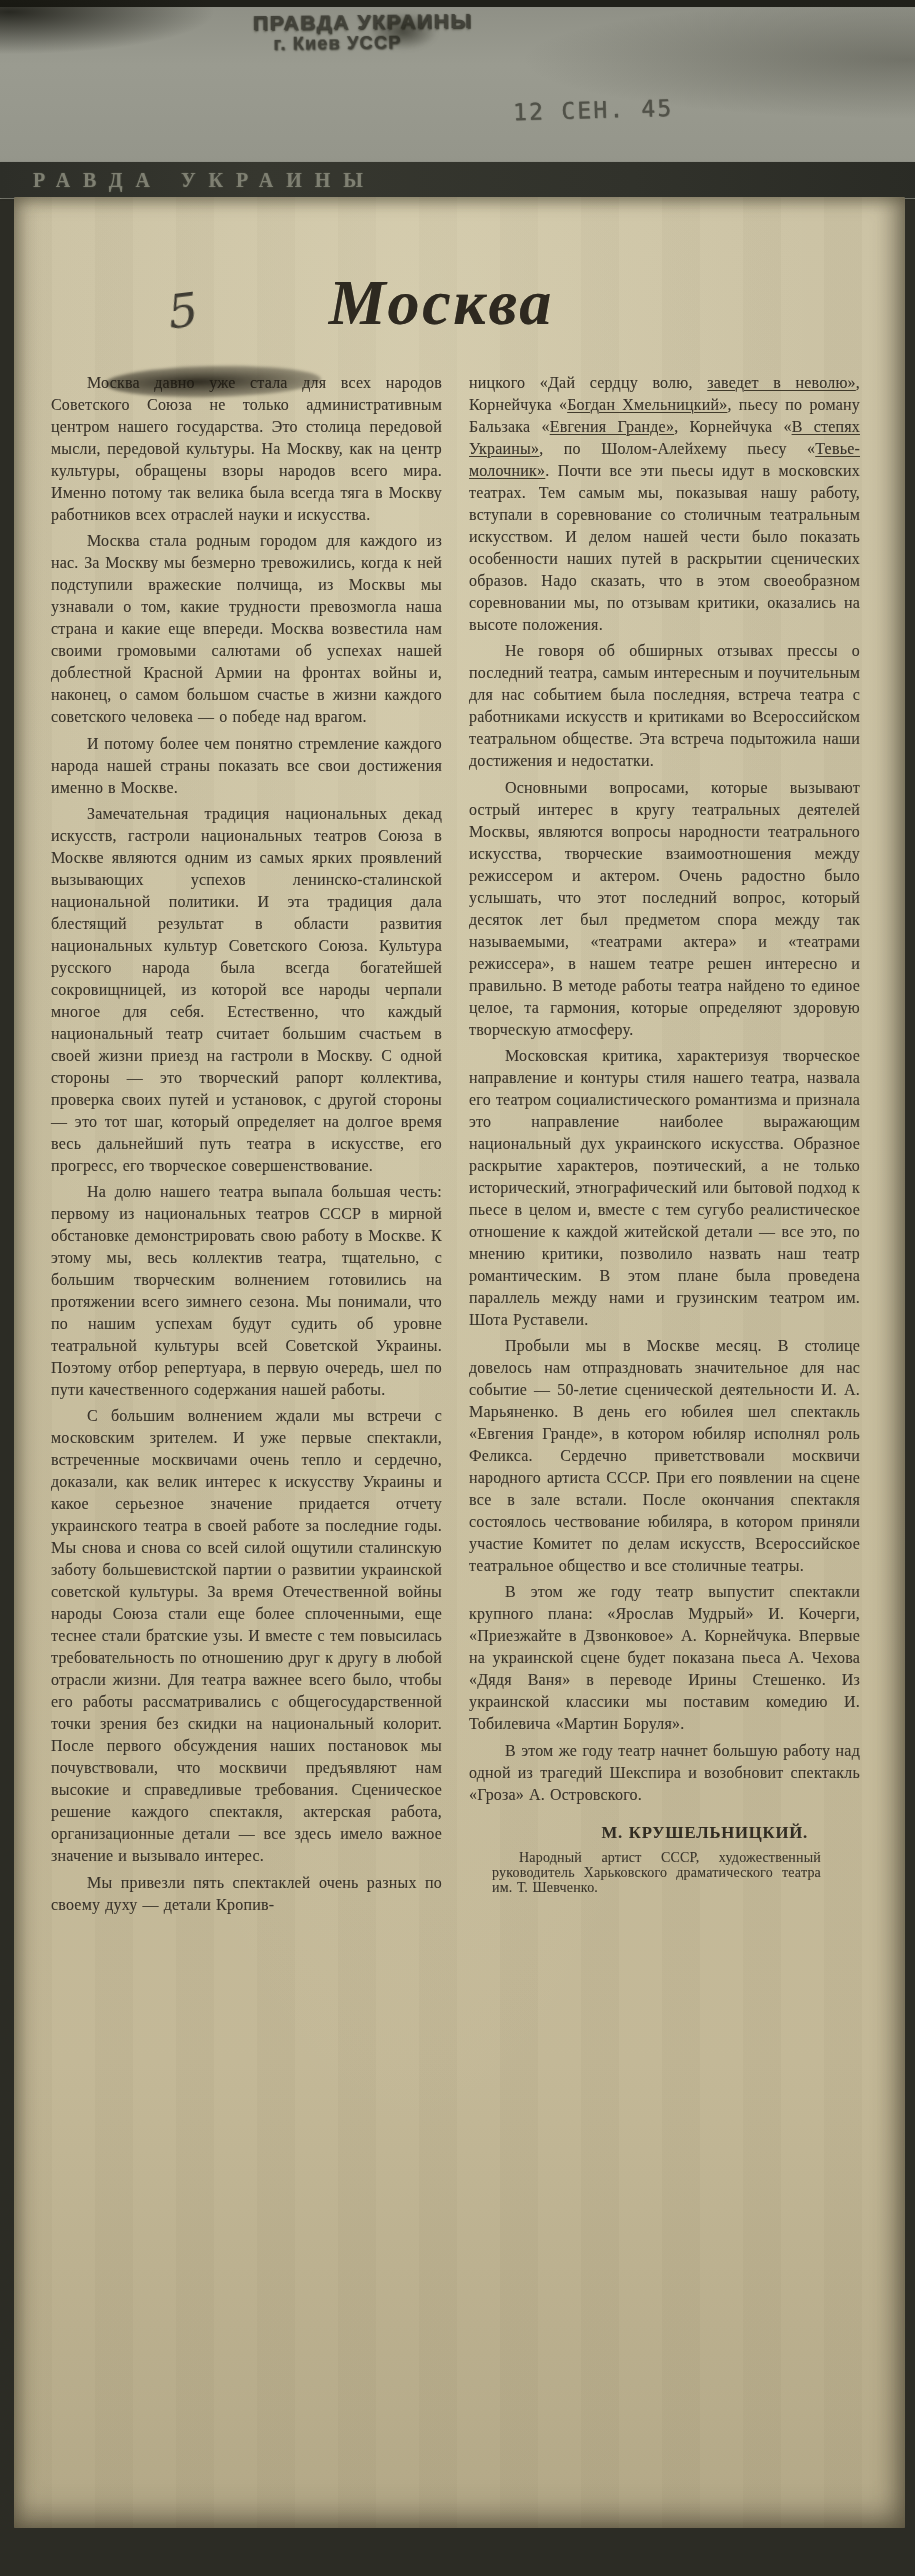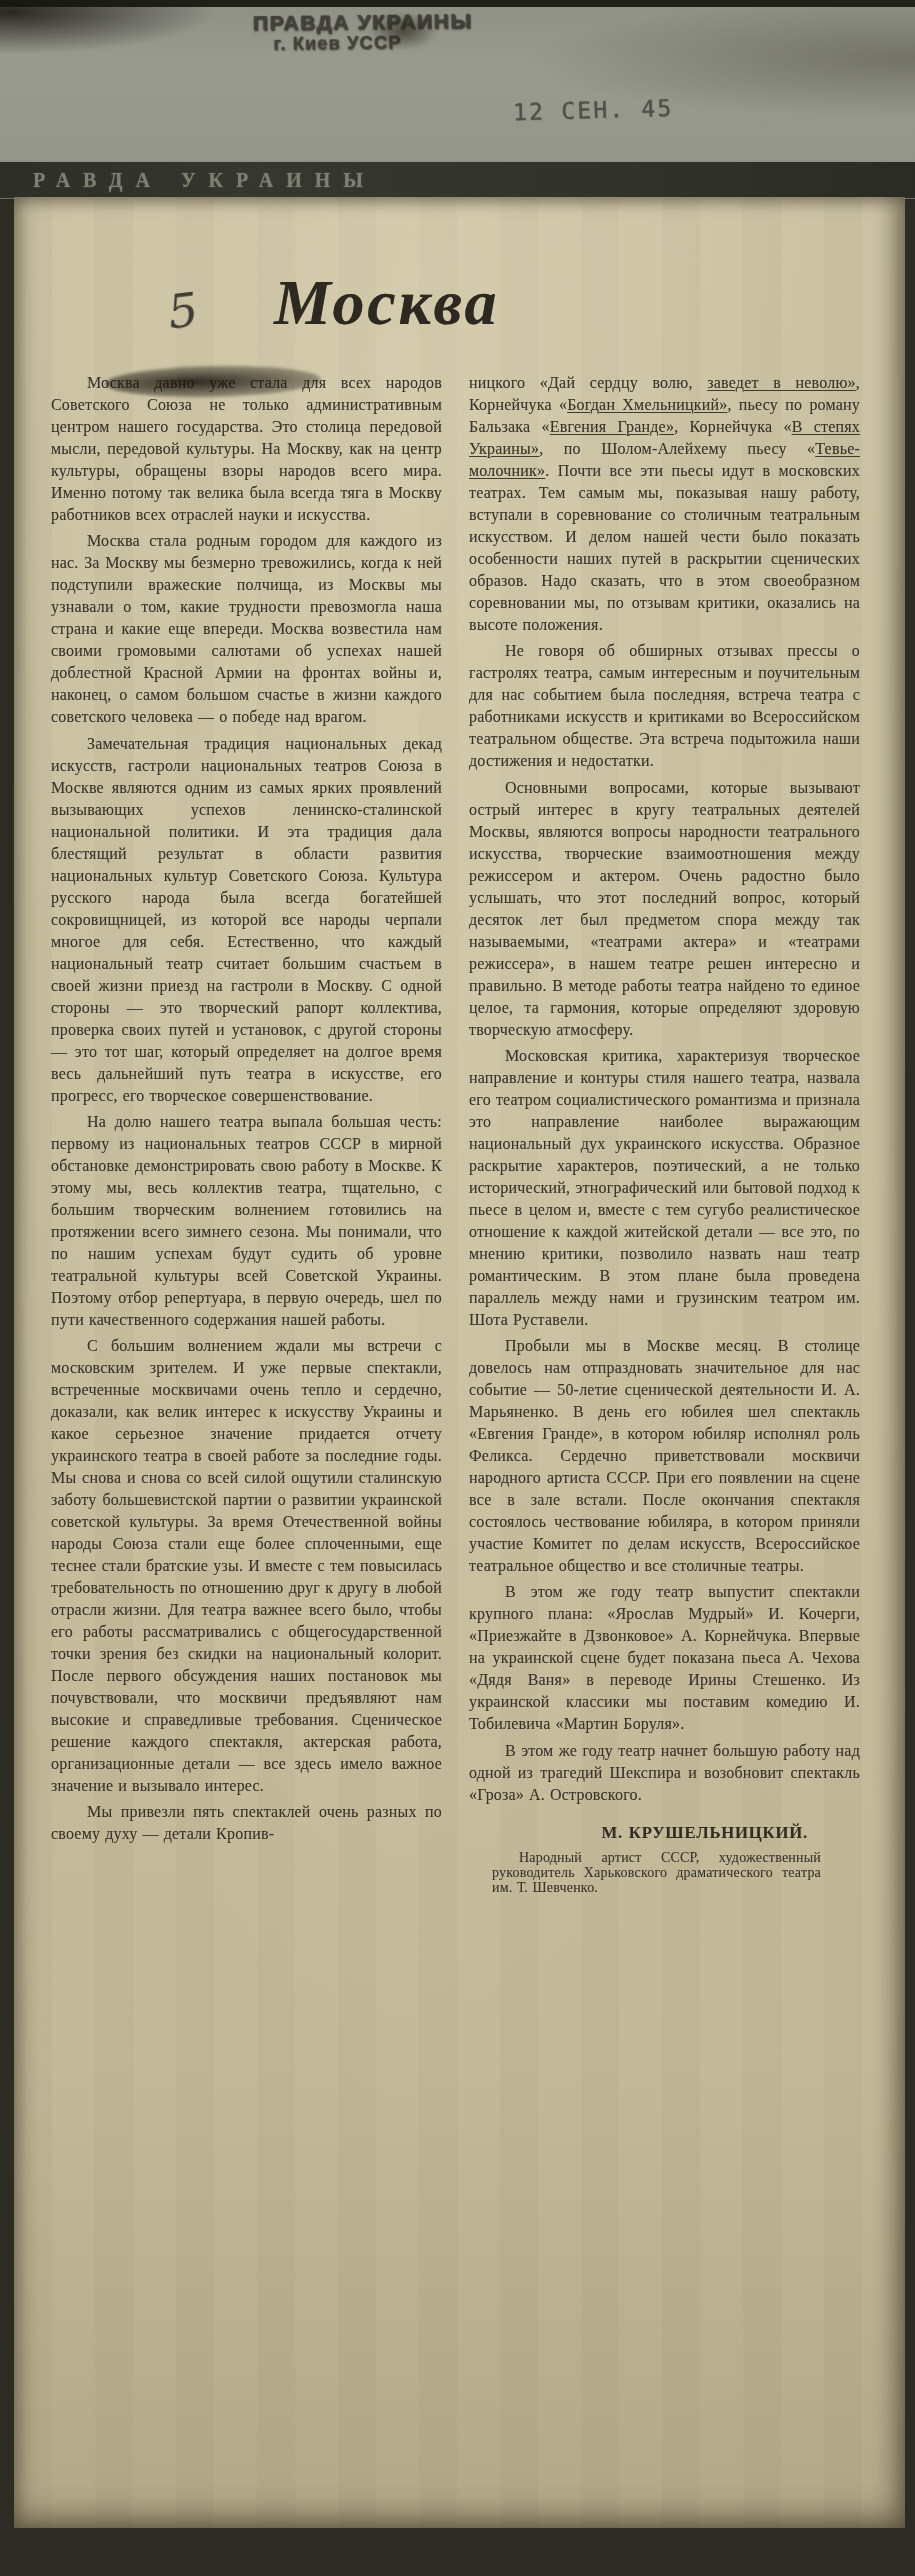--- a/index.html
+++ b/index.html
@@ -93,21 +93,21 @@
     position: absolute; left: 154px; top: 86px;
     font-family: "DejaVu Serif", serif;
     font-style: italic;
     font-size: 47px;
     color: #3f3c33;
     transform: rotate(-7deg);
     filter: blur(0.2px);
   }
   .title {
     position: absolute; left: 205px; top: 69px; margin: 0;
-    width: 335px; text-align: center;
+    width: 335px; text-align: right;
     font-family: "Liberation Serif", serif;
     font-style: italic; font-weight: 700;
     font-size: 64px; letter-spacing: 2.7px;
     color: #2e2920;
     text-shadow: 0 0 0.5px rgba(46,41,32,.6);
     white-space: nowrap;
   }
   .ink-smudge {
     position: absolute; left: 91px; top: 169px; width: 216px; height: 31px;
     background: radial-gradient(ellipse at 42% 50%, rgba(24,21,13,.88), rgba(24,21,13,.35) 68%, transparent 90%);
@@ -178,29 +178,30 @@
 
   <div class="paper">
     <div class="handwritten-mark">5</div>
     <h1 class="title">Москва</h1>
     <div class="ink-smudge"></div>
 
     <div class="columns">
       <div class="col col-left">
           <p class="para"><span>Москва давно уже стала для всех народов Советского Союза не только административным центром нашего государства. Это столица передовой мысли, передовой культуры. На Москву, как на центр культуры, обращены взоры народов всего мира. Именно потому так велика была всегда тяга в Москву работников всех отраслей науки и искусства.</span></p>
           <p class="para"><span>Москва стала родным городом для каждого из нас. За Москву мы безмерно тревожились, когда к ней подступили вражеские полчища, из Москвы мы узнавали о том, какие трудности превозмогла наша страна и какие еще впереди. Москва возвестила нам своими громовыми салютами об успехах нашей доблестной Красной Армии на фронтах войны и, наконец, о самом большом счастье в жизни каждого советского человека — о победе над врагом.</span></p>
+          <p class="para"><span>И потому более чем понятно стремление каждого народа нашей страны показать все свои достижения именно в Москве.</span></p>
           <p class="para"><span>Замечательная традиция национальных декад искусств, гастроли национальных театров Союза в Москве являются одним из самых ярких проявлений вызывающих успехов ленинско-сталинской национальной политики. И эта традиция дала блестящий результат в области развития национальных культур Советского Союза. Культура русского народа была всегда богатейшей сокровищницей, из которой все народы черпали многое для себя. Естественно, что каждый национальный театр считает большим счастьем в своей жизни приезд на гастроли в Москву. С одной стороны — это творческий рапорт коллектива, проверка своих путей и установок, с другой стороны — это тот шаг, который определяет на долгое время весь дальнейший путь театра в искусстве, его прогресс, его творческое совершенствование.</span></p>
           <p class="para"><span>На долю нашего театра выпала большая честь: первому из национальных театров СССР в мирной обстановке демонстрировать свою работу в Москве. К этому мы, весь коллектив театра, тщательно, с большим творческим волнением готовились на протяжении всего зимнего сезона. Мы понимали, что по нашим успехам будут судить об уровне театральной культуры всей Советской Украины. Поэтому отбор репертуара, в первую очередь, шел по пути качественного содержания нашей работы.</span></p>
           <p class="para"><span>С большим волнением ждали мы встречи с московским зрителем. И уже первые спектакли, встреченные москвичами очень тепло и сердечно, доказали, как велик интерес к искусству Украины и какое серьезное значение придается отчету украинского театра в своей работе за последние годы. Мы снова и снова со всей силой ощутили сталинскую заботу большевистской партии о развитии украинской советской культуры. За время Отечественной войны народы Союза стали еще более сплоченными, еще теснее стали братские узы. И вместе с тем повысилась требовательность по отношению друг к другу в любой отрасли жизни. Для театра важнее всего было, чтобы его работы рассматривались с общегосударственной точки зрения без скидки на национальный колорит. После первого обсуждения наших постановок мы почувствовали, что москвичи предъявляют нам высокие и справедливые требования. Сценическое решение каждого спектакля, актерская работа, организационные детали — все здесь имело важное значение и вызывало интерес.</span></p>
           <p class="para"><span>Мы привезли пять спектаклей очень разных по своему духу — детали Кропив-</span></p>
         </div>
       <div class="col col-right">
         <div class="col-paras">
             <p class="para"><span>ницкого «Дай сердцу волю, </span><span class="u">заведет в неволю»</span><span>, Корнейчука «</span><span class="u">Богдан Хмельницкий»</span><span>, пьесу по роману Бальзака «</span><span class="u">Евгения Гранде»</span><span>, Корнейчука «</span><span class="u">В степях Украины»</span><span>, по Шолом-Алейхему пьесу «</span><span class="u">Тевье-молочник»</span><span>. Почти все эти пьесы идут в московских театрах. Тем самым мы, показывая нашу работу, вступали в соревнование со столичным театральным искусством. И делом нашей чести было показать особенности наших путей в раскрытии сценических образов. Надо сказать, что в этом своеобразном соревновании мы, по отзывам критики, оказались на высоте положения.</span></p>
-            <p class="para"><span>Не говоря об обширных отзывах прессы о гастролях театра, самым интересным и поучительным для нас событием была последняя, встреча театра с работниками искусств и критиками во Всероссийском театральном обществе. Эта встреча подытожила наши достижения и недостатки.</span></p>
+            <p class="para"><span>Не говоря об обширных отзывах прессы о последний театра, самым интересным и поучительным для нас событием была последняя, встреча театра с работниками искусств и критиками во Всероссийском театральном обществе. Эта встреча подытожила наши достижения и недостатки.</span></p>
             <p class="para"><span>Основными вопросами, которые вызывают острый интерес в кругу театральных деятелей Москвы, являются вопросы народности театрального искусства, творческие взаимоотношения между режиссером и актером. Очень радостно было услышать, что этот последний вопрос, который десяток лет был предметом спора между так называемыми, «театрами актера» и «театрами режиссера», в нашем театре решен интересно и правильно. В методе работы театра найдено то единое целое, та гармония, которые определяют здоровую творческую атмосферу.</span></p>
             <p class="para"><span>Московская критика, характеризуя творческое направление и контуры стиля нашего театра, назвала его театром социалистического романтизма и признала это направление наиболее выражающим национальный дух украинского искусства. Образное раскрытие характеров, поэтический, а не только исторический, этнографический или бытовой подход к пьесе в целом и, вместе с тем сугубо реалистическое отношение к каждой житейской детали — все это, по мнению критики, позволило назвать наш театр романтическим. В этом плане была проведена параллель между нами и грузинским театром им. Шота Руставели.</span></p>
             <p class="para"><span>Пробыли мы в Москве месяц. В столице довелось нам отпраздновать значительное для нас событие — 50-летие сценической деятельности И. А. Марьяненко. В день его юбилея шел спектакль «Евгения Гранде», в котором юбиляр исполнял роль Феликса. Сердечно приветствовали москвичи народного артиста СССР. При его появлении на сцене все в зале встали. После окончания спектакля состоялось чествование юбиляра, в котором приняли участие Комитет по делам искусств, Всероссийское театральное общество и все столичные театры.</span></p>
             <p class="para"><span>В этом же году театр выпустит спектакли крупного плана: «Ярослав Мудрый» И. Кочерги, «Приезжайте в Дзвонковое» А. Корнейчука. Впервые на украинской сцене будет показана пьеса А. Чехова «Дядя Ваня» в переводе Ирины Стешенко. Из украинской классики мы поставим комедию И. Тобилевича «Мартин Боруля».</span></p>
             <p class="para"><span>В этом же году театр начнет большую работу над одной из трагедий Шекспира и возобновит спектакль «Гроза» А. Островского.</span></p>
           </div>
         <div class="signature">М. КРУШЕЛЬНИЦКИЙ.</div>
         <p class="byline">Народный артист СССР, художественный руководитель Харьковского драматического театра им. Т. Шевченко.</p>
       </div>
     </div>

